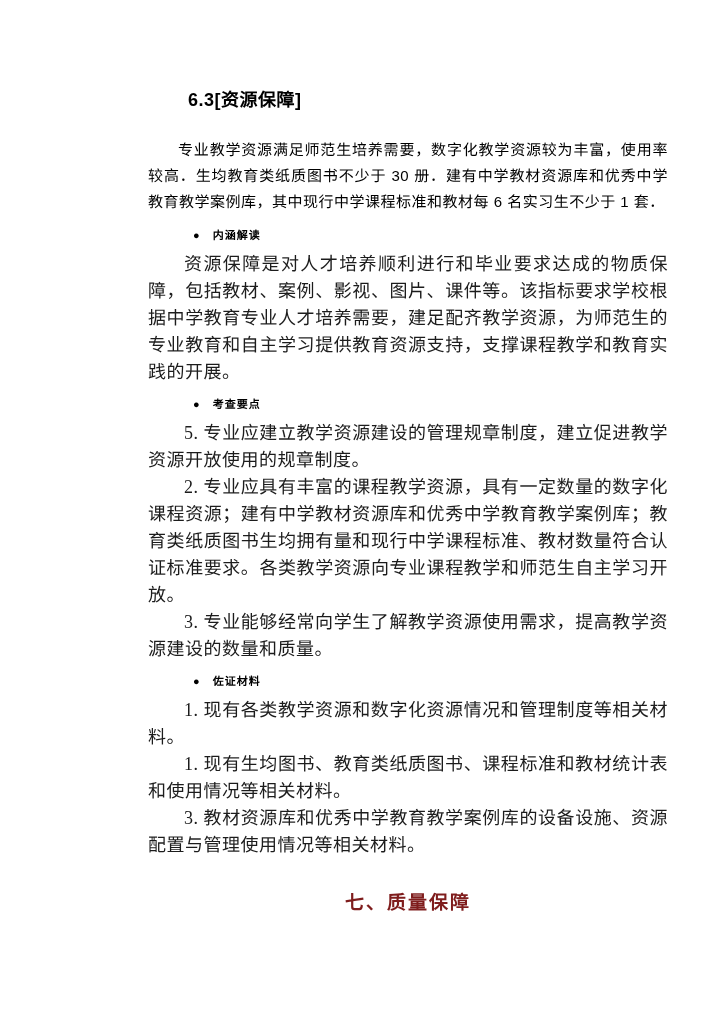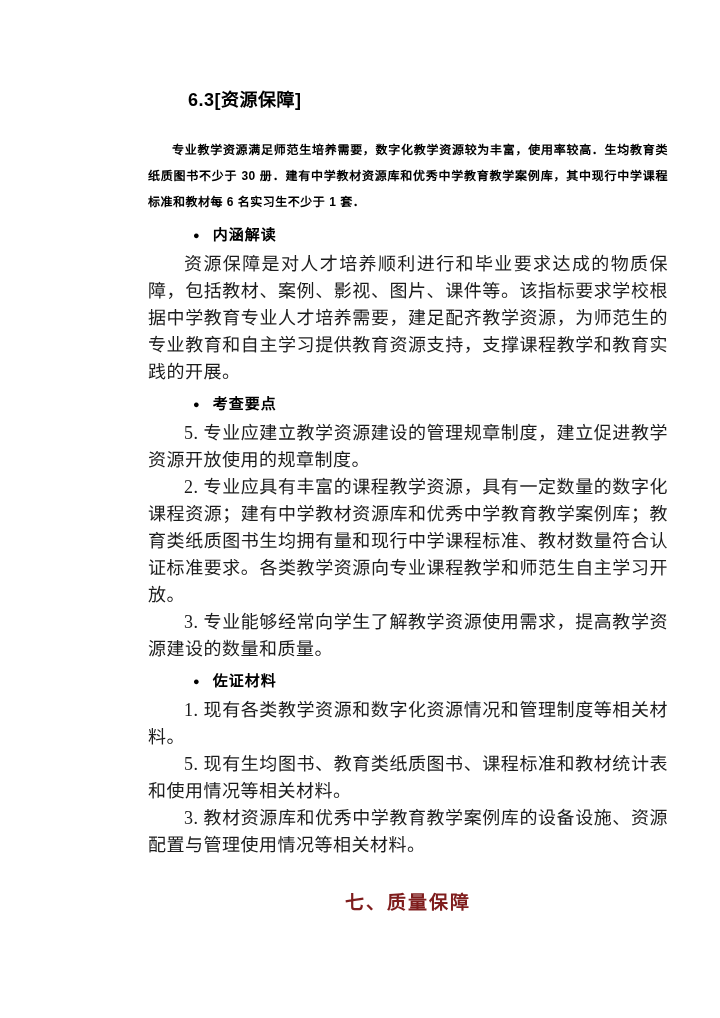--- a/index.html
+++ b/index.html
@@ -28,43 +28,43 @@
     margin: 0 0 26px 40px;
     font-family: "Liberation Sans", "DejaVu Sans", sans-serif;
     font-size: 18px;
     font-weight: bold;
     color: #000000;
     letter-spacing: 0.5px;
   }
   .intro {
     margin: 0 0 10px 0;
     font-family: "Liberation Sans", "DejaVu Sans", sans-serif;
-    font-size: 12px;
-    font-weight: bold;
+    font-size: 15px;
+    font-weight: normal;
     color: #000000;
     line-height: 26px;
     letter-spacing: 0.5px;
     text-indent: 2em;
     text-align: justify;
   }
   .bullet-row {
     display: flex;
     align-items: center;
     margin: 8px 0 6px 45px;
     font-family: "Liberation Sans", "DejaVu Sans", sans-serif;
     font-weight: bold;
     color: #000000;
   }
   .bullet-glyph {
     font-size: 11px;
     margin-right: 13px;
     line-height: 20px;
   }
   .bullet-label {
-    font-size: 15px;
+    font-size: 11px;
     letter-spacing: 1px;
     line-height: 20px;
   }
   .body-para {
     margin: 0;
     font-size: 18px;
     line-height: 27px;
     letter-spacing: 0.5px;
     text-indent: 2em;
     text-align: justify;
@@ -110,21 +110,21 @@
     </div>
     <p class="body-para">5. 专业应建立教学资源建设的管理规章制度，建立促进教学资源开放使用的规章制度。</p>
     <p class="body-para">2. 专业应具有丰富的课程教学资源，具有一定数量的数字化课程资源；建有中学教材资源库和优秀中学教育教学案例库；教育类纸质图书生均拥有量和现行中学课程标准、教材数量符合认证标准要求。各类教学资源向专业课程教学和师范生自主学习开放。</p>
     <p class="body-para">3. 专业能够经常向学生了解教学资源使用需求，提高教学资源建设的数量和质量。</p>
 
     <div class="bullet-row">
       <span class="bullet-glyph">●</span>
       <span class="bullet-label">佐证材料</span>
     </div>
     <p class="body-para">1. 现有各类教学资源和数字化资源情况和管理制度等相关材料。</p>
-    <p class="body-para">5. 现有生均图书、教育类纸质图书、课程标准和教材统计表和使用情况等相关材料。</p>
+    <p class="body-para">1. 现有生均图书、教育类纸质图书、课程标准和教材统计表和使用情况等相关材料。</p>
     <p class="body-para">3. 教材资源库和优秀中学教育教学案例库的设备设施、资源配置与管理使用情况等相关材料。</p>
 
     <h2 class="chapter-title">七、质量保障</h2>
 
   </div>
 
   <div class="page-number">82</div>
 </div>
 
 </body></html>

